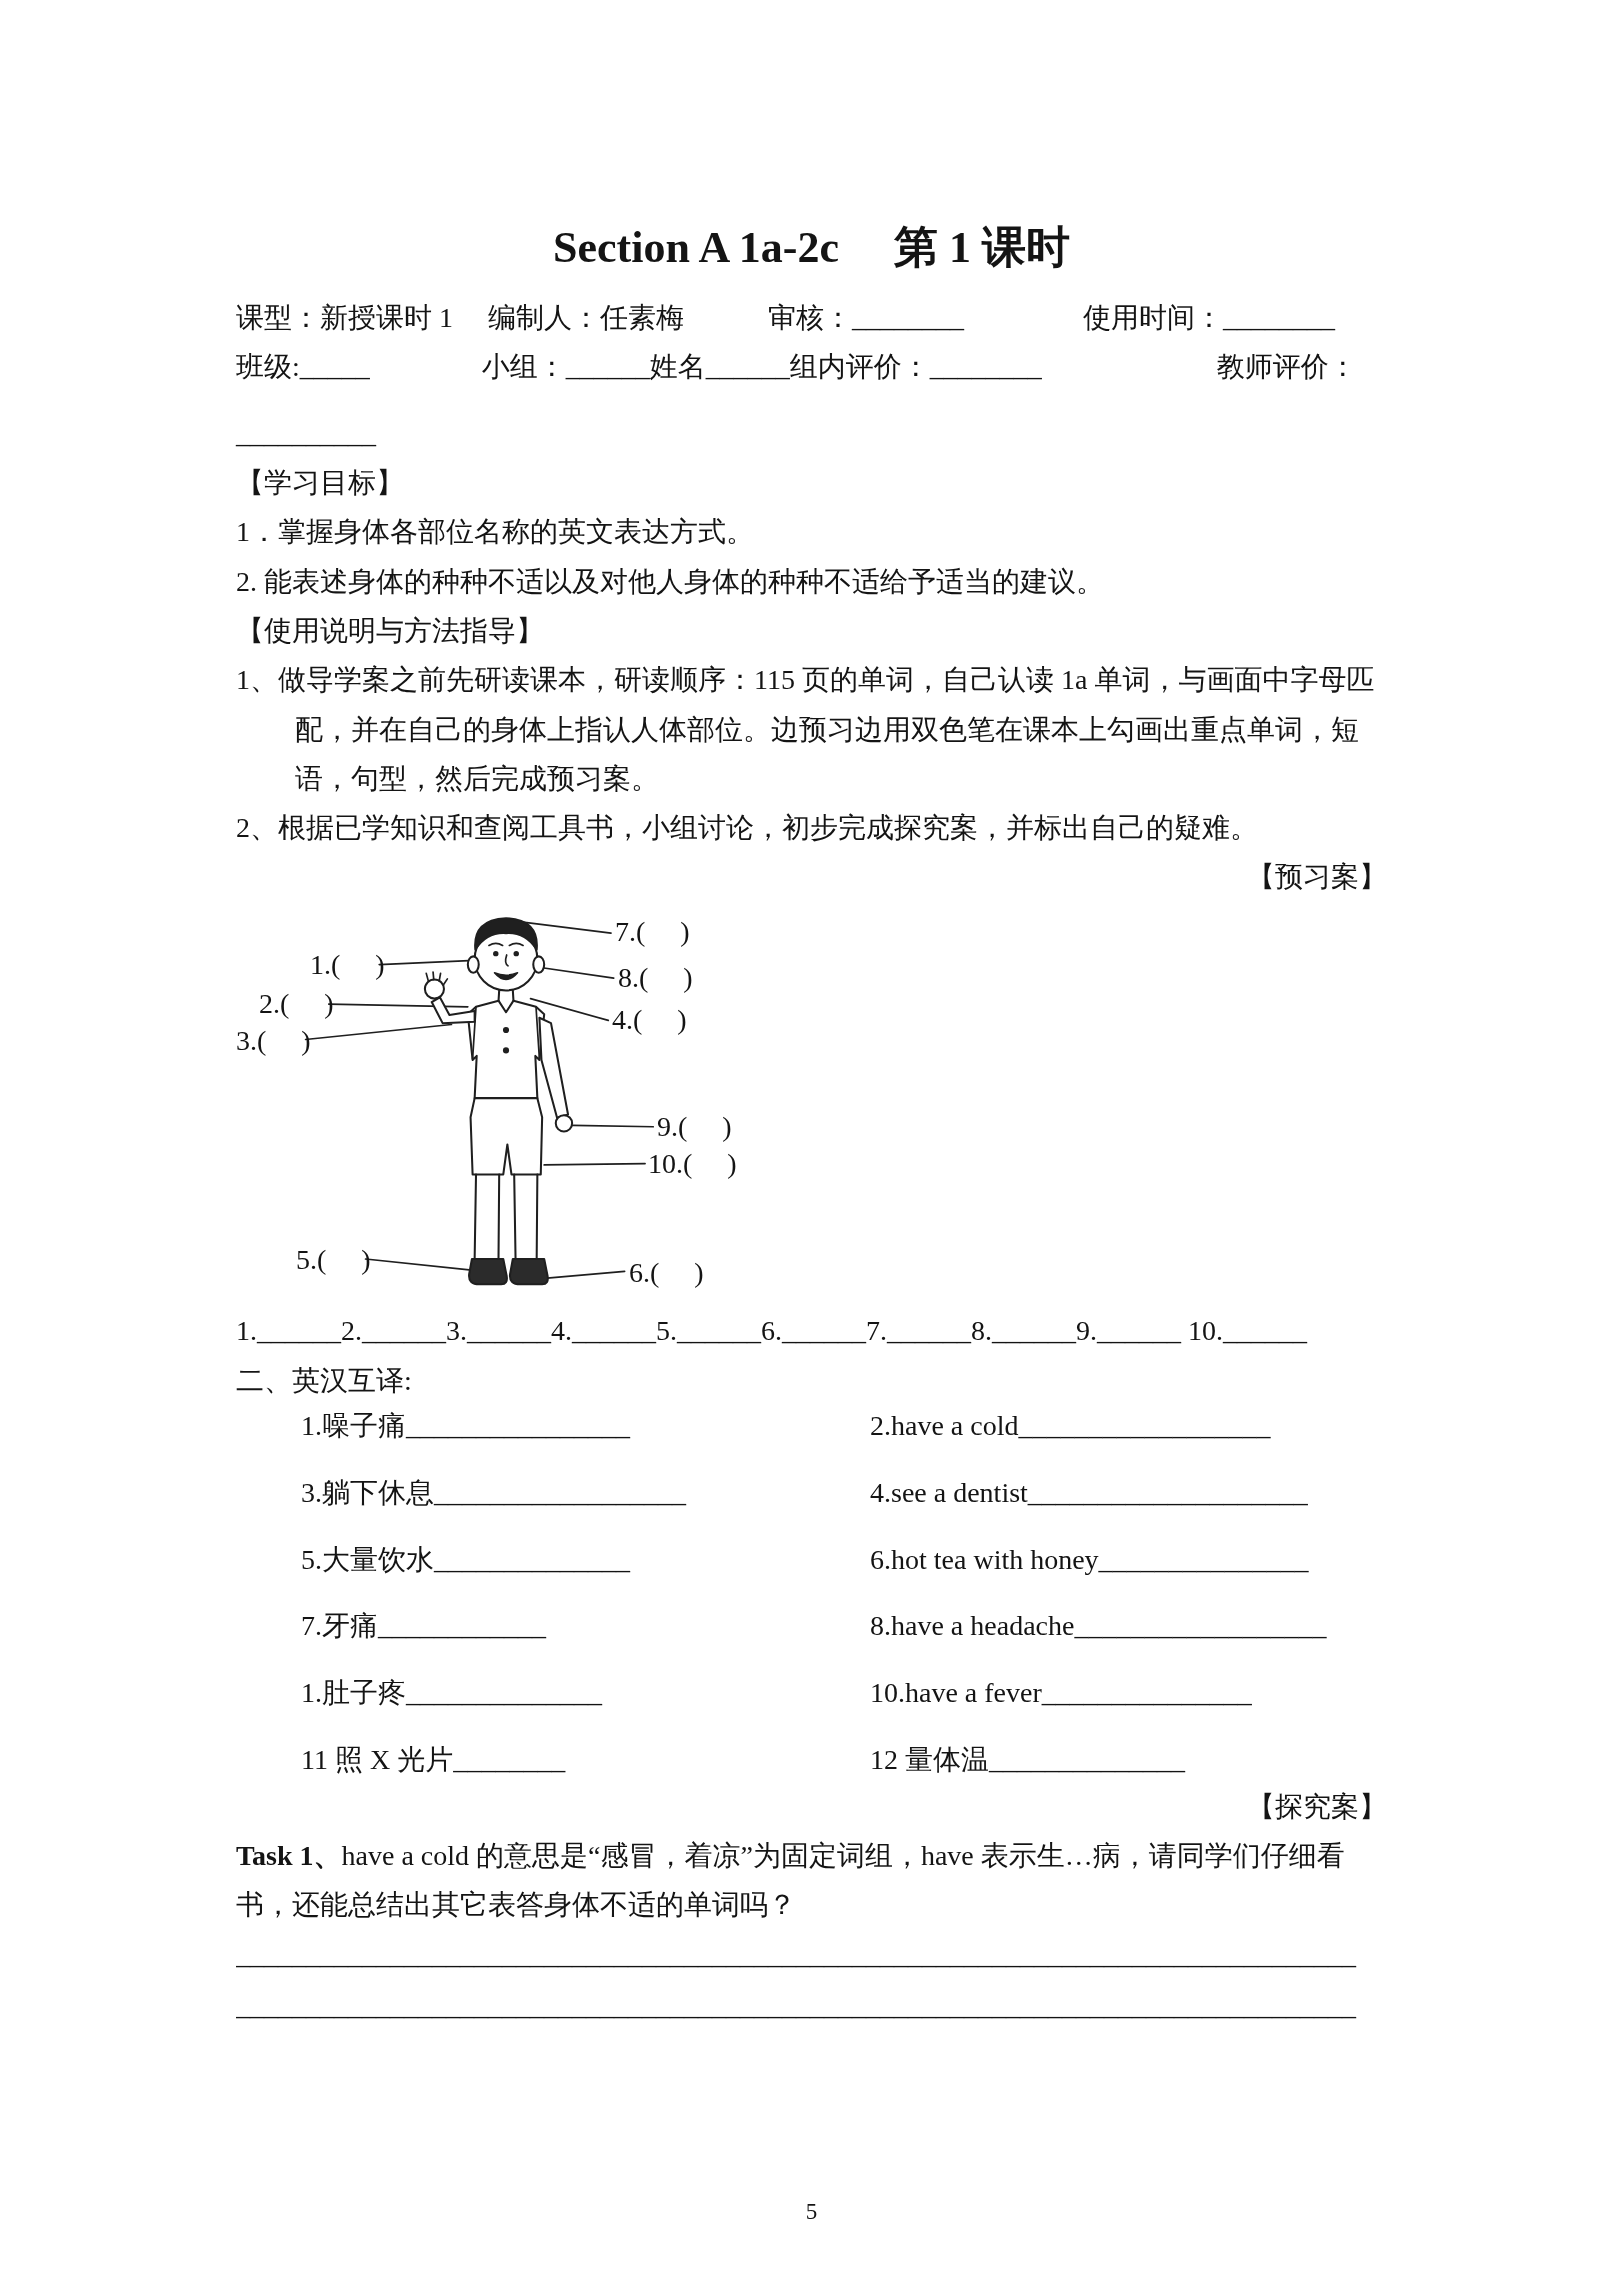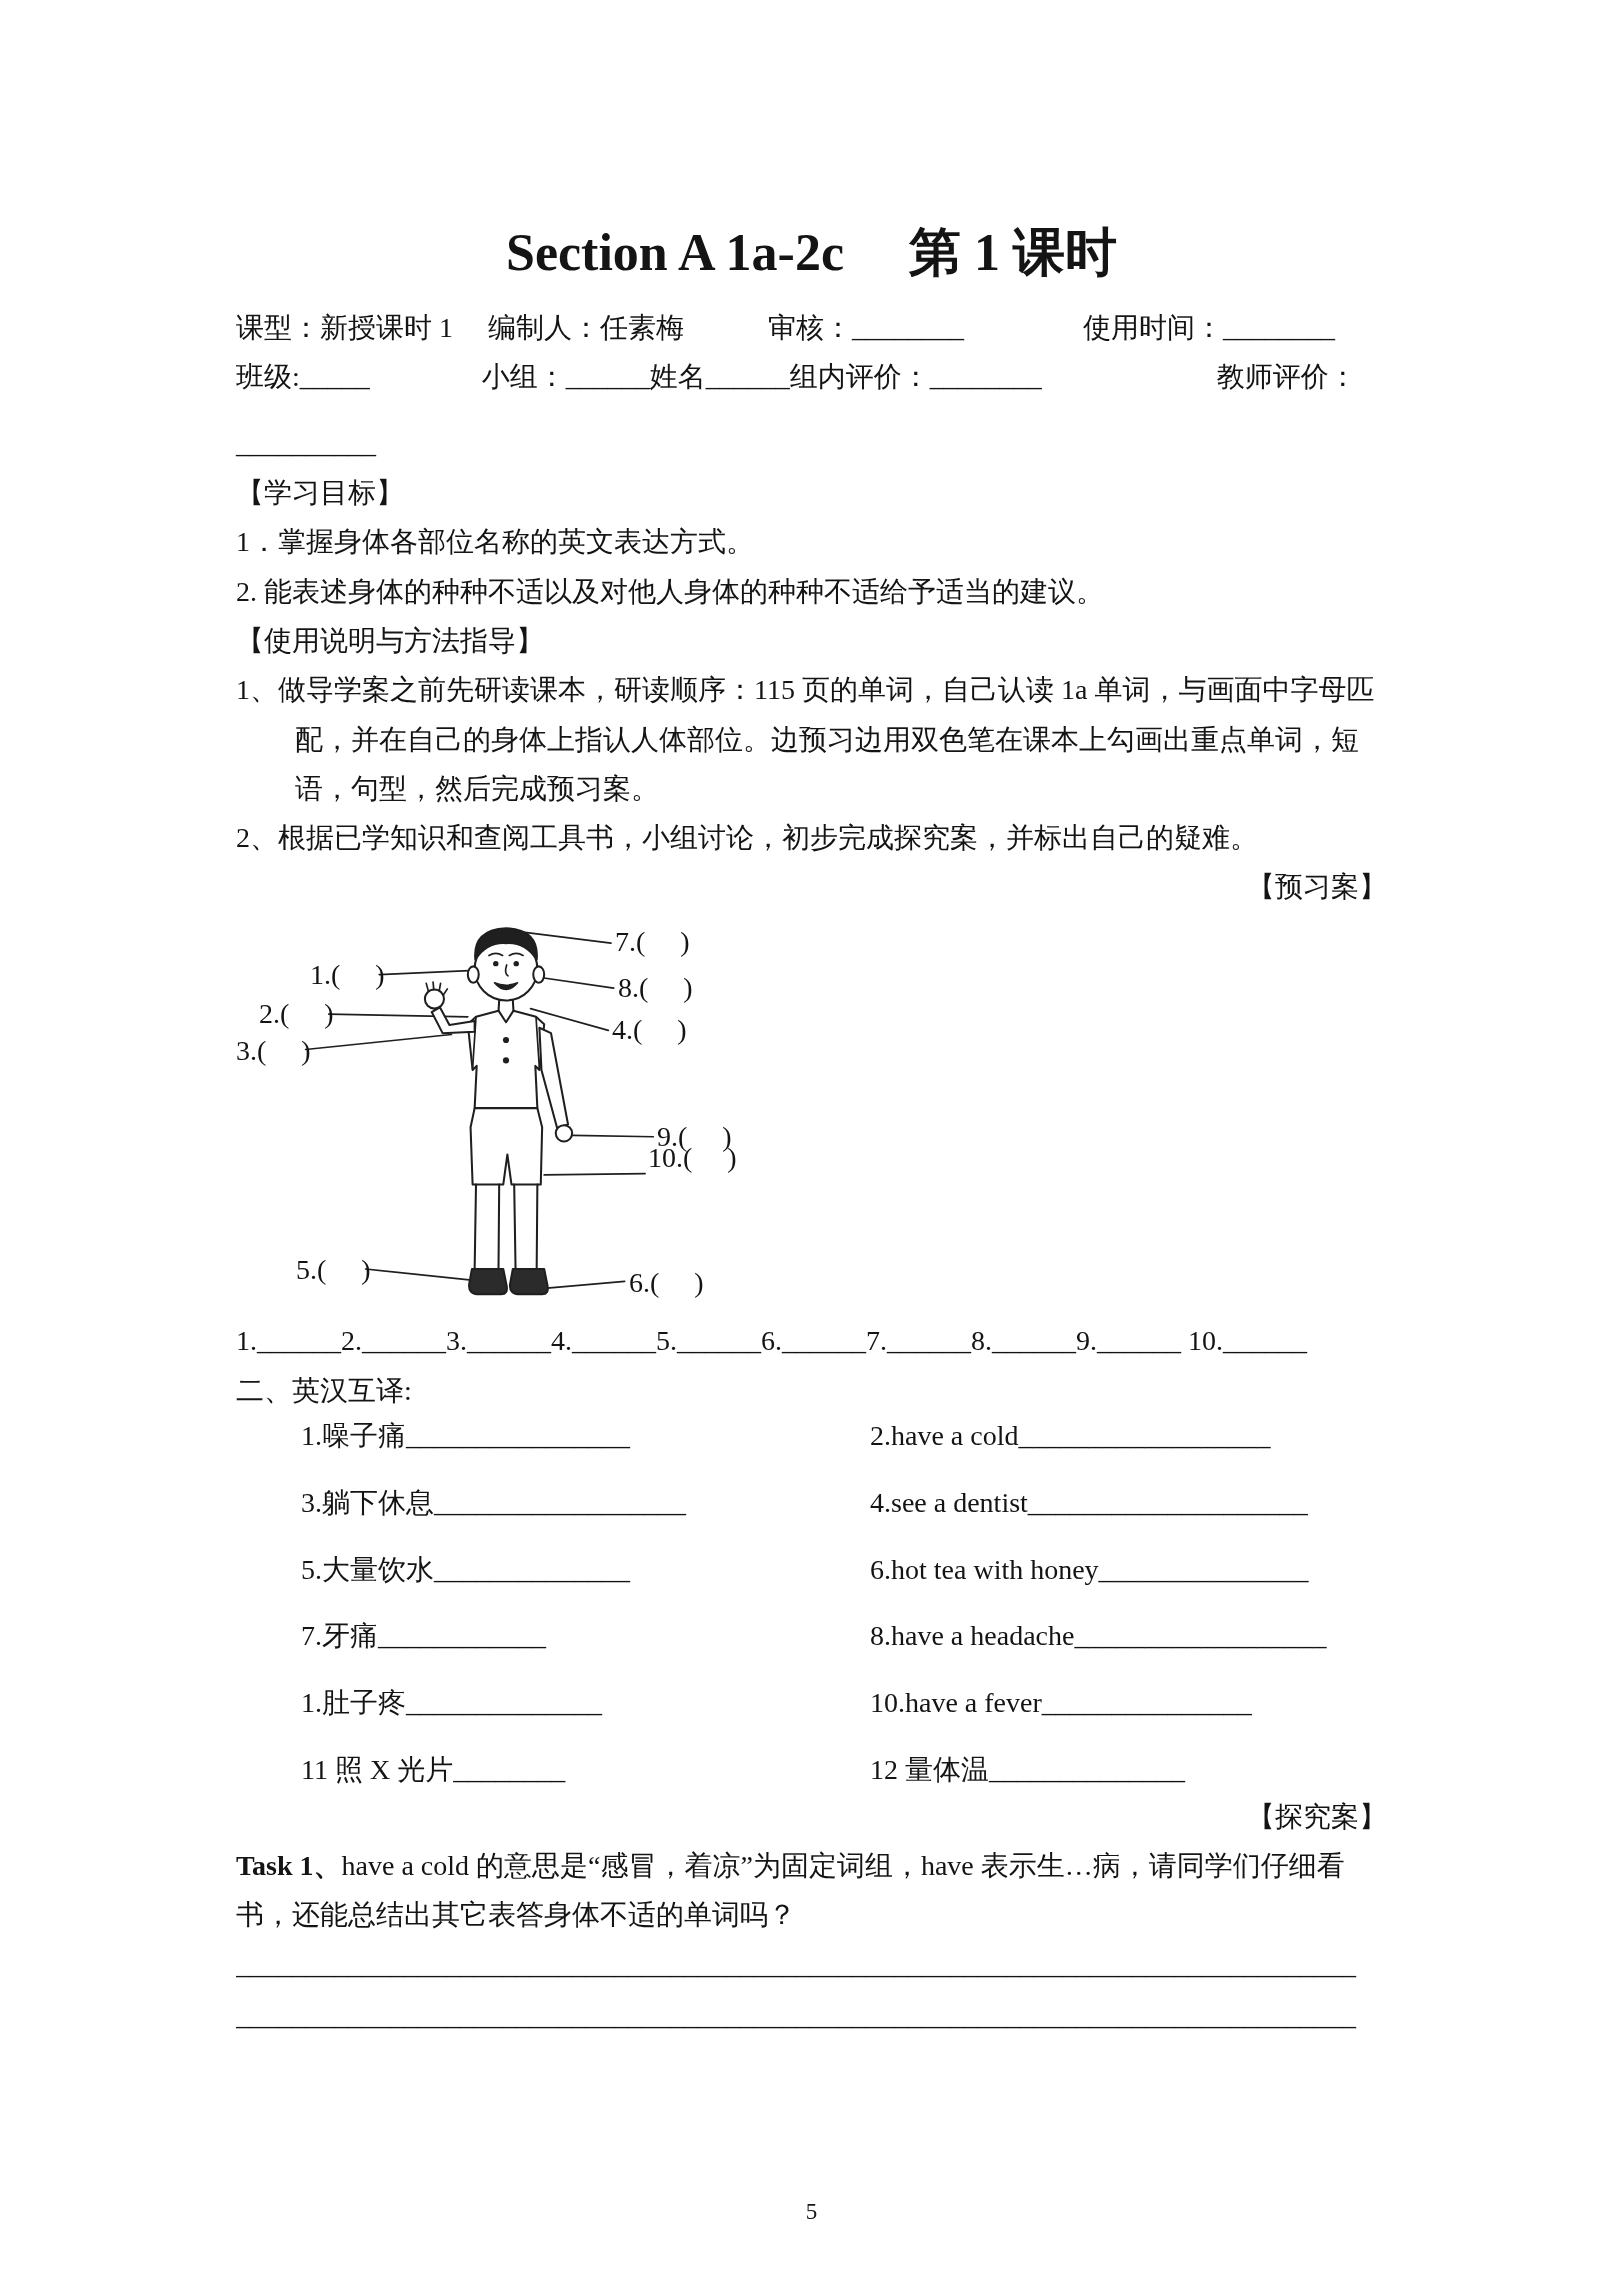--- a/index.html
+++ b/index.html
@@ -12,21 +12,21 @@
   .page {
     position:relative;
     width:1623px; height:2295px;
     padding:220px 236px 0 236px;
     font-size:28px;
     line-height:1.76;
     overflow:hidden;
   }
   .title {
     text-align:center;
-    font-size:52px;
+    font-size:44px;
     font-weight:bold;
     white-space:pre;
     line-height:1.25;
     margin-bottom:17.7px;
   }
   .pre { white-space:pre; }
   .meta3 { margin-top:17.7px; }
   .hang { padding-left:59px; text-indent:-59px; }
   .center-heading { text-align:right; }
   .figure {
@@ -141,21 +141,21 @@
         <path d="M 406 512 L 402 534 Q 400 549 417 549 L 449 549 Q 459 549 457 537 L 452 512 Z" fill="#2b2b2b"></path>
       </g>
     </svg>
     <div class="fig-label" style="left:379px; top:6.8px;">7.(　 )</div>
     <div class="fig-label" style="left:74px; top:40px;">1.(　 )</div>
     <div class="fig-label" style="left:382px; top:53px;">8.(　 )</div>
     <div class="fig-label" style="left:23px;  top:79px;">2.(　 )</div>
     <div class="fig-label" style="left:376px; top:95px;">4.(　 )</div>
     <div class="fig-label" style="left:0px;   top:116px;">3.(　 )</div>
     <div class="fig-label" style="left:421px; top:202px;">9.(　 )</div>
-    <div class="fig-label" style="left:412px; top:223px;">10.(　 )</div>
+    <div class="fig-label" style="left:412px; top:239px;">10.(　 )</div>
     <div class="fig-label" style="left:60px;  top:335px;">5.(　 )</div>
     <div class="fig-label" style="left:393px; top:348px;">6.(　 )</div>
   </div>
 
   <div class="pre">1.______2.______3.______4.______5.______6.______7.______8.______9.______ 10.______</div>
   <div>二、英汉互译:</div>
 
   <div class="trans-grid">
     <div>1.噪子痛________________</div>
     <div>2.have a cold__________________</div>

